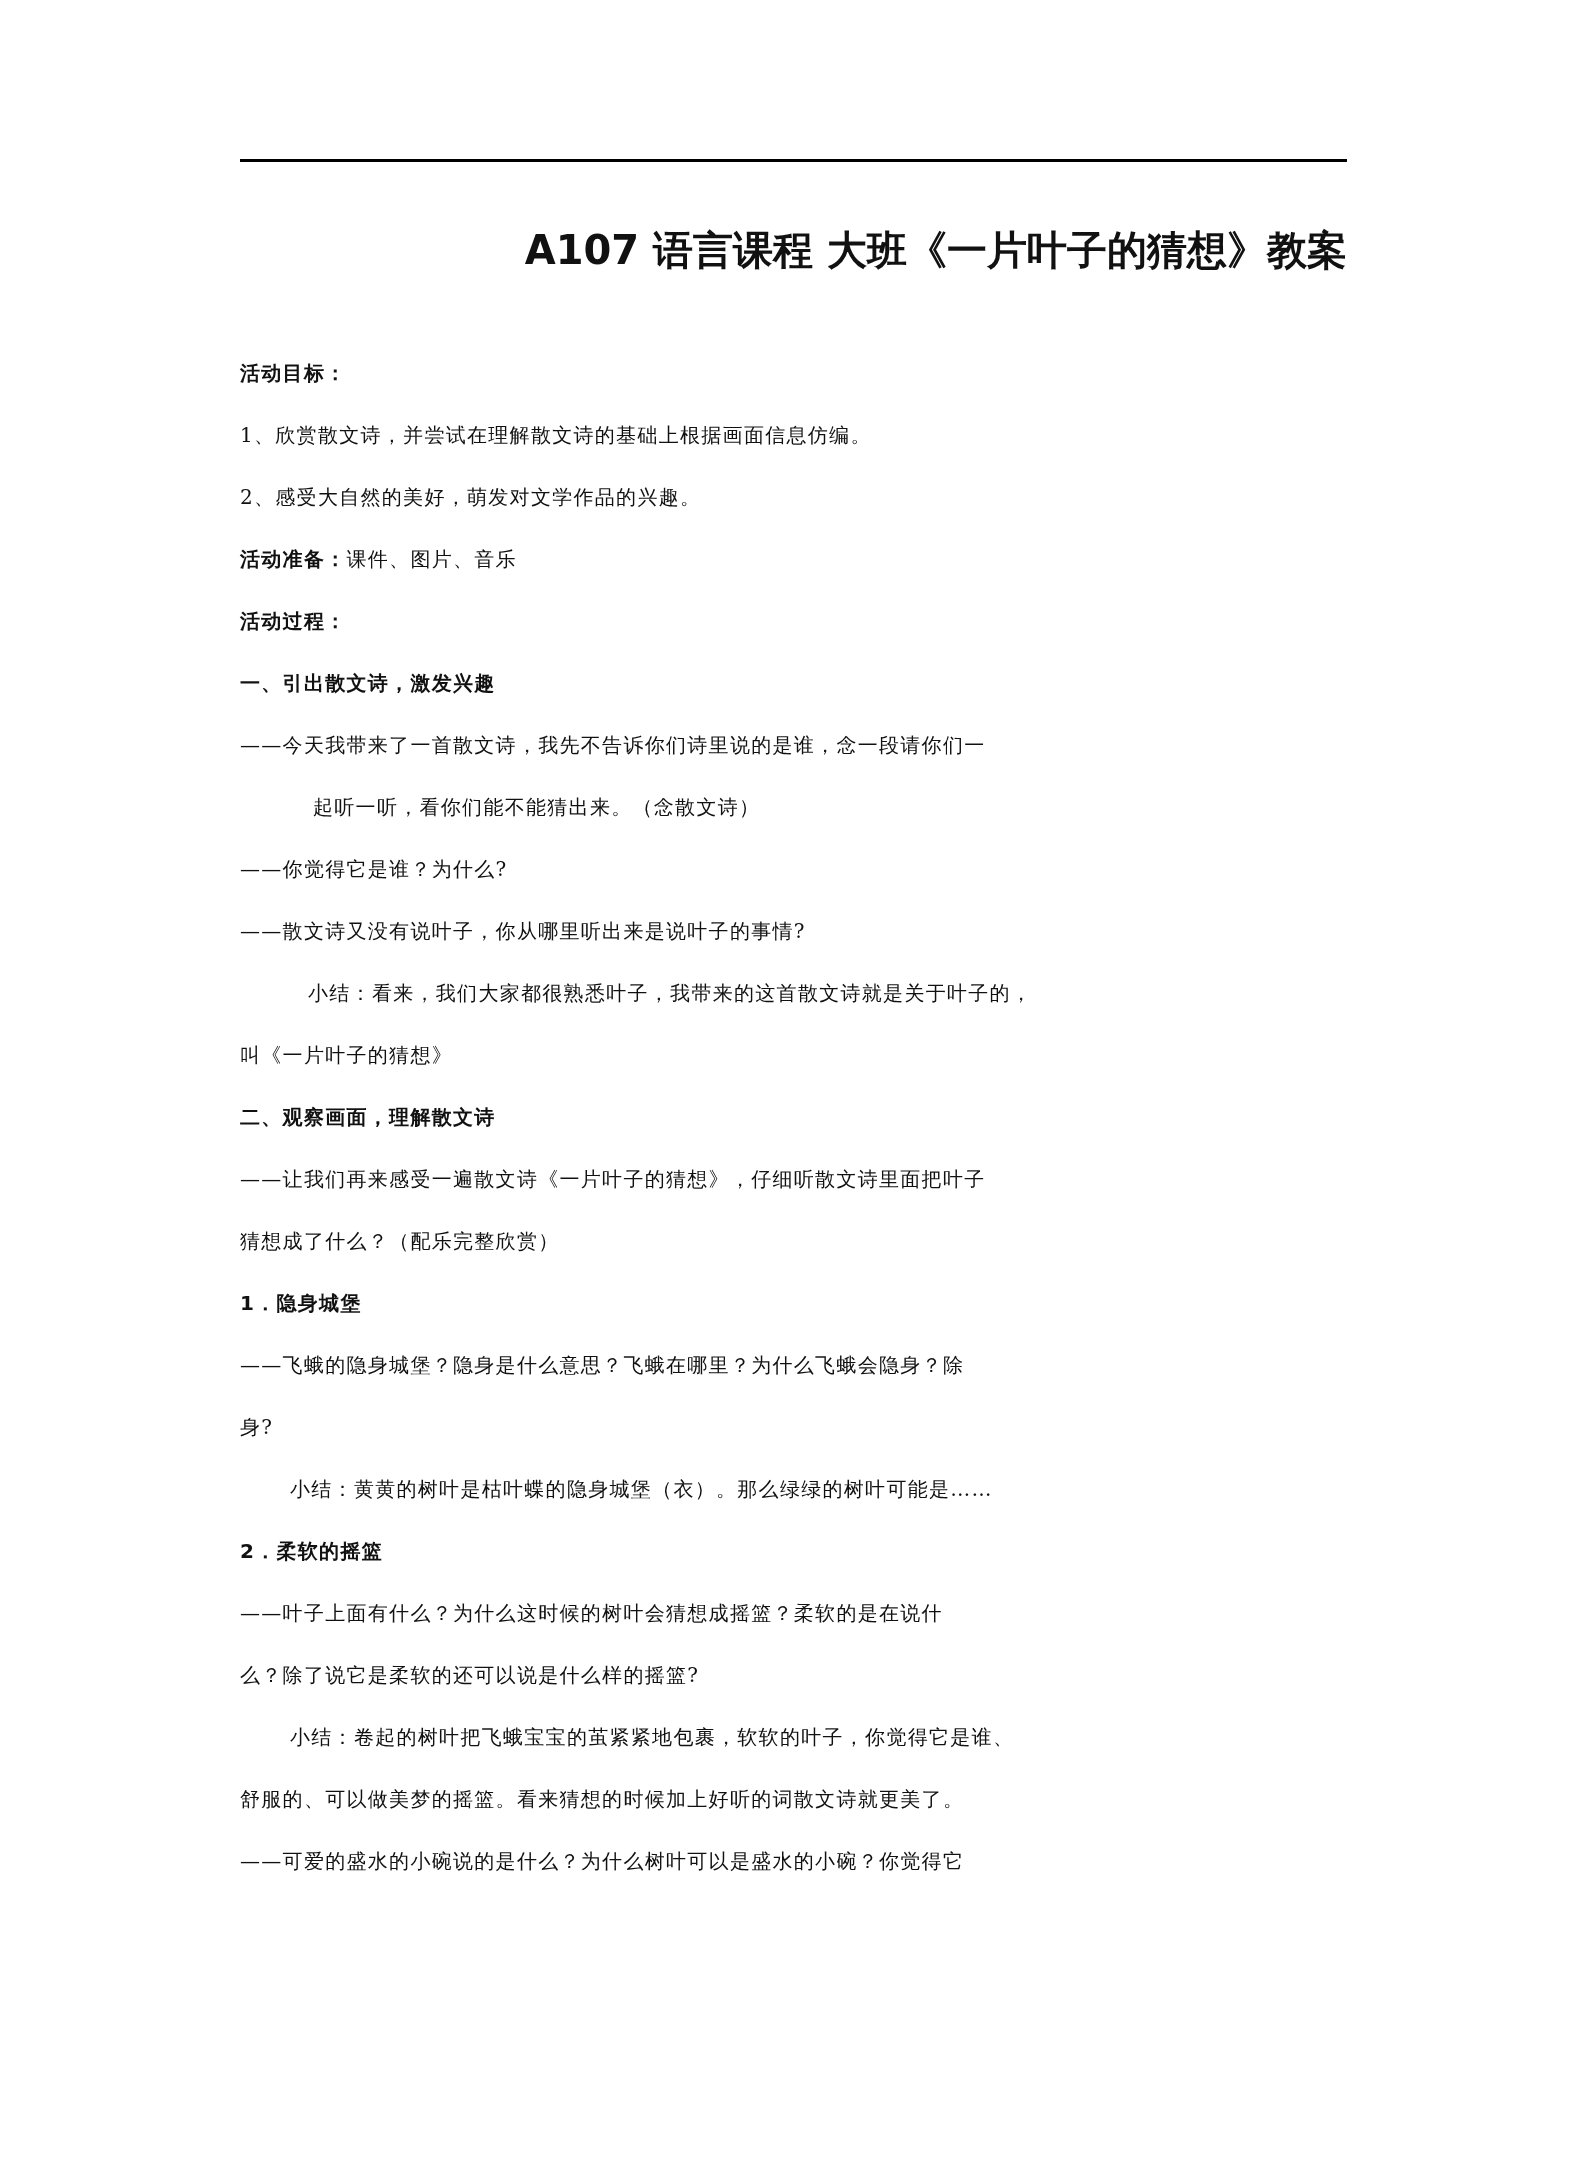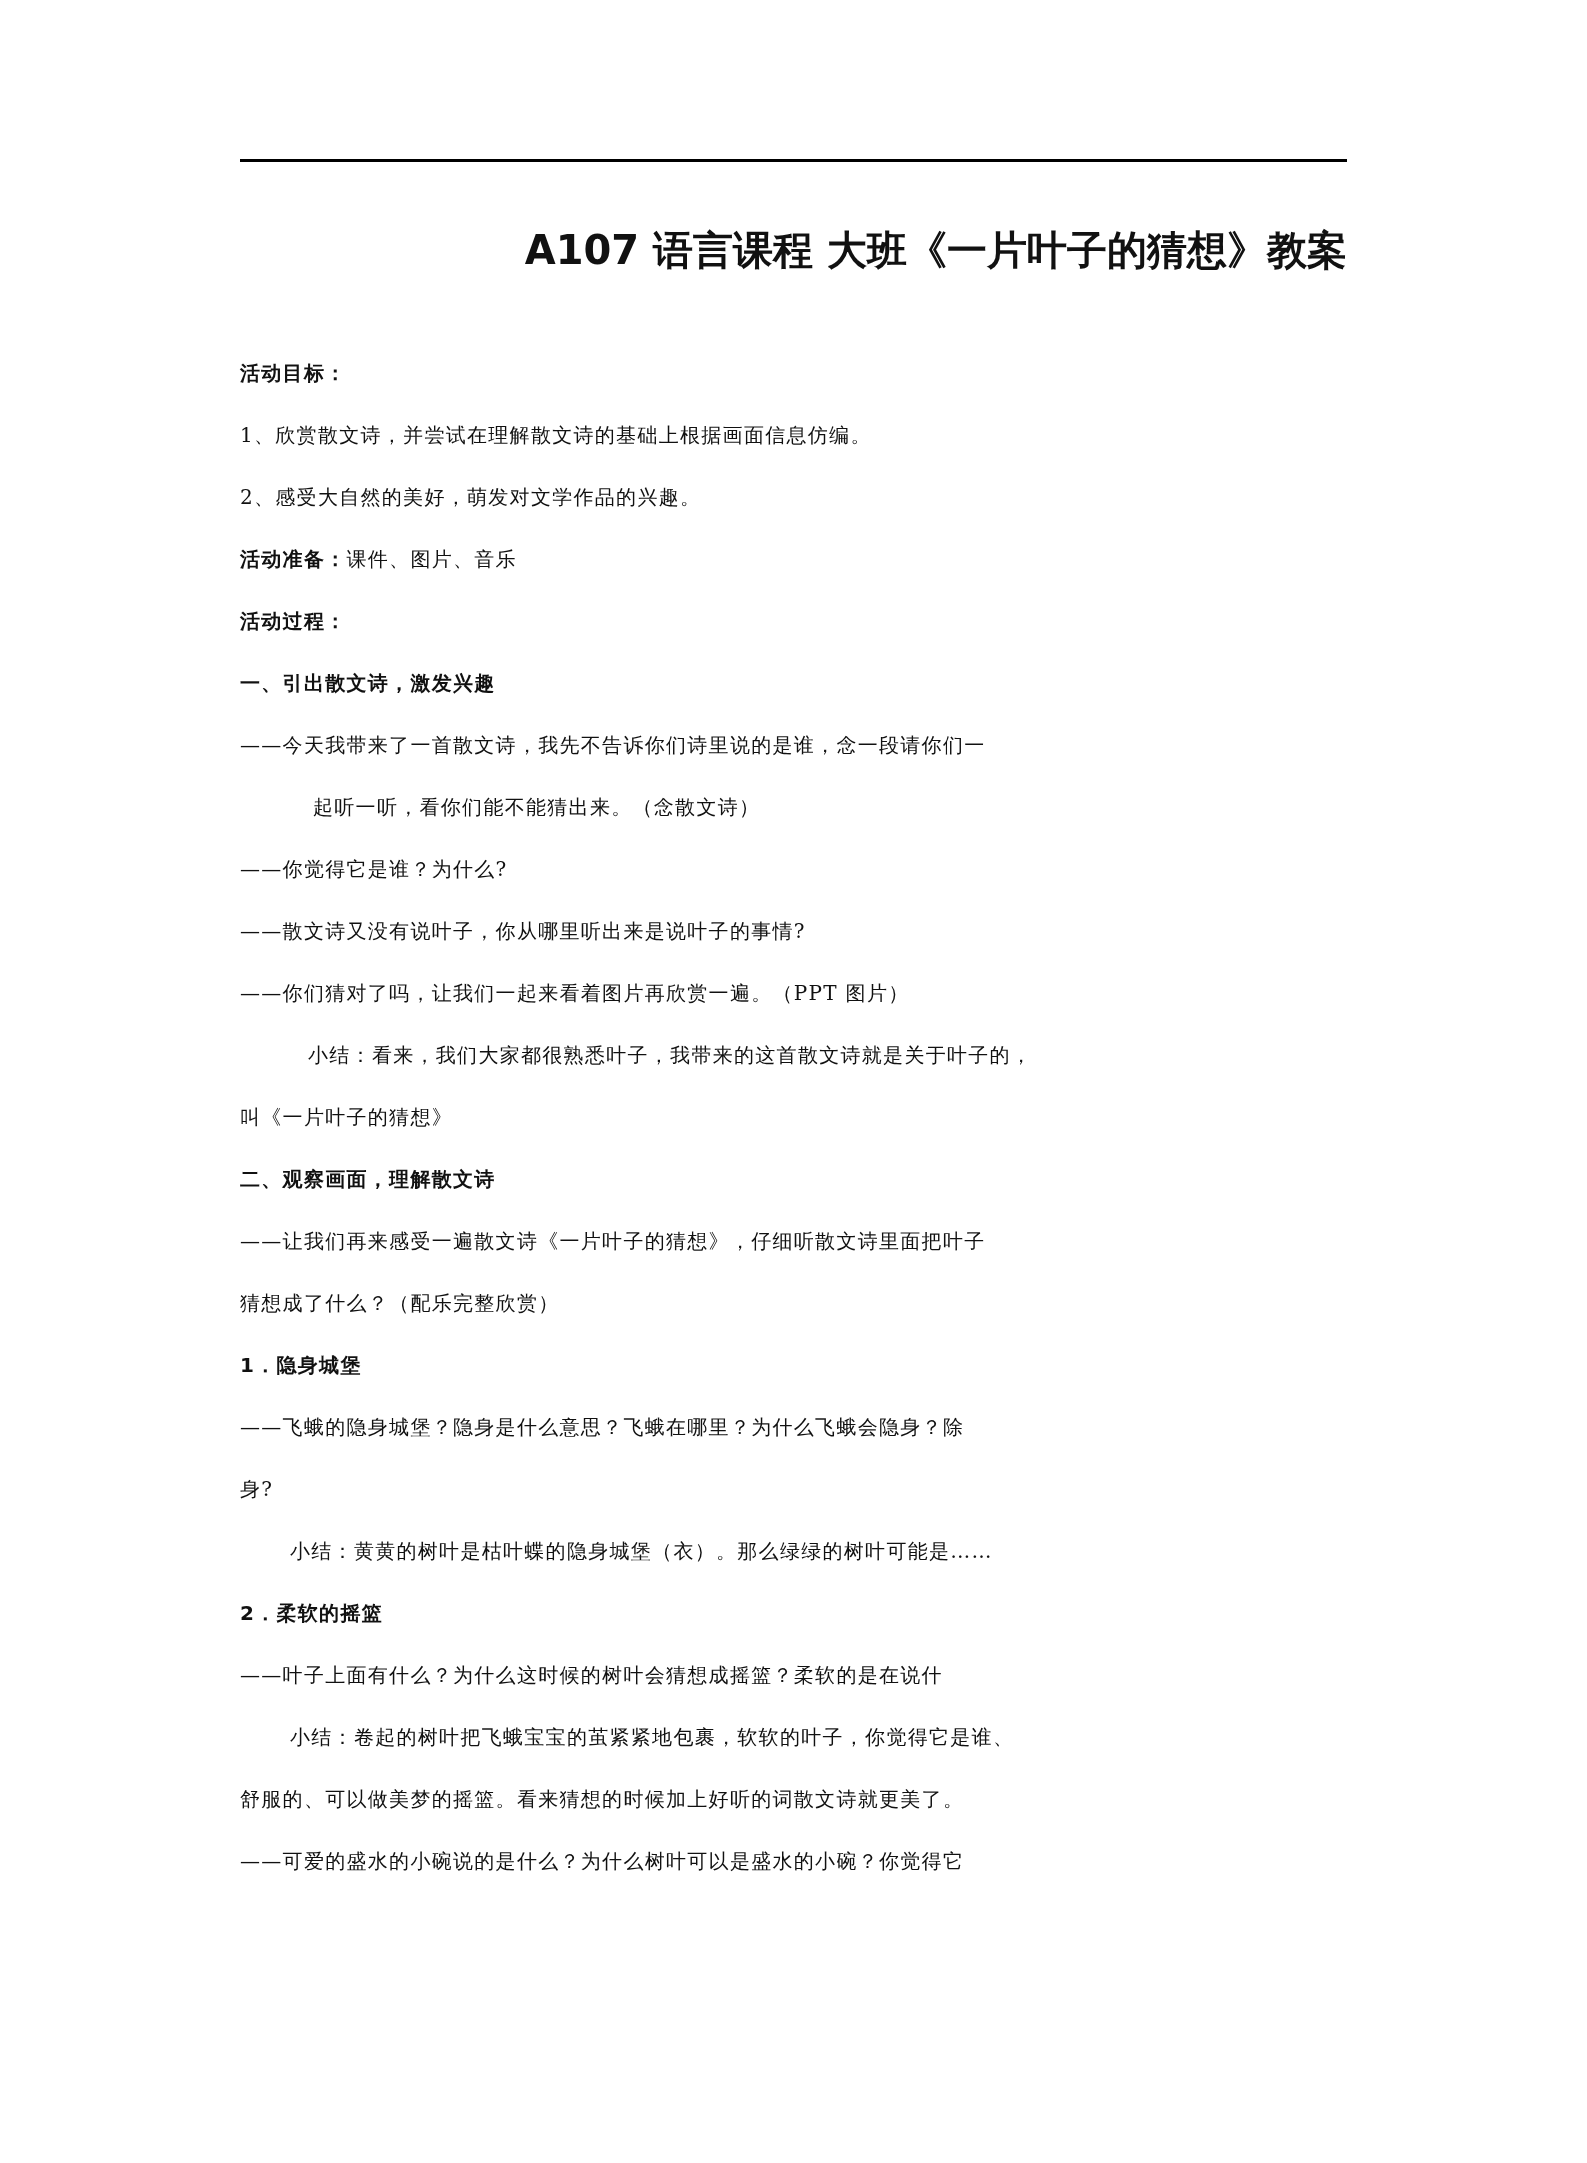--- a/index.html
+++ b/index.html
@@ -27,28 +27,28 @@
   <div class="line bold">活动目标：</div>
   <div class="line">1、欣赏散文诗，并尝试在理解散文诗的基础上根据画面信息仿编。</div>
   <div class="line">2、感受大自然的美好，萌发对文学作品的兴趣。</div>
   <div class="line"><span class="bold">活动准备：</span><span>课件、图片、音乐</span></div>
   <div class="line bold">活动过程：</div>
   <div class="line bold">一、引出散文诗，激发兴趣</div>
   <div class="line">——今天我带来了一首散文诗，我先不告诉你们诗里说的是谁，念一段请你们一</div>
   <div class="line hang">起听一听，看你们能不能猜出来。（念散文诗）</div>
   <div class="line">——你觉得它是谁？为什么?</div>
   <div class="line">——散文诗又没有说叶子，你从哪里听出来是说叶子的事情?</div>
-  <div class="line">——你们猜对了吗，让我们一起来看着图片再欣赏一遍。（PPT 图片）</div>
   <div class="line ind2">小结：看来，我们大家都很熟悉叶子，我带来的这首散文诗就是关于叶子的，</div>
   <div class="line">叫《一片叶子的猜想》</div>
   <div class="line bold">二、观察画面，理解散文诗</div>
   <div class="line">——让我们再来感受一遍散文诗《一片叶子的猜想》，仔细听散文诗里面把叶子</div>
   <div class="line">猜想成了什么？（配乐完整欣赏）</div>
   <div class="line bold">1．隐身城堡</div>
   <div class="line">——飞蛾的隐身城堡？隐身是什么意思？飞蛾在哪里？为什么飞蛾会隐身？除</div>
   <div class="line">身?</div>
   <div class="line ind1">小结：黄黄的树叶是枯叶蝶的隐身城堡（衣）。那么绿绿的树叶可能是……</div>
   <div class="line bold">2．柔软的摇篮</div>
   <div class="line">——叶子上面有什么？为什么这时候的树叶会猜想成摇篮？柔软的是在说什</div>
+  <div class="line">么？除了说它是柔软的还可以说是什么样的摇篮?</div>
   <div class="line ind1">小结：卷起的树叶把飞蛾宝宝的茧紧紧地包裹，软软的叶子，你觉得它是谁、</div>
   <div class="line">舒服的、可以做美梦的摇篮。看来猜想的时候加上好听的词散文诗就更美了。</div>
   <div class="line">——可爱的盛水的小碗说的是什么？为什么树叶可以是盛水的小碗？你觉得它</div>
 </div>
 
 </body></html>

